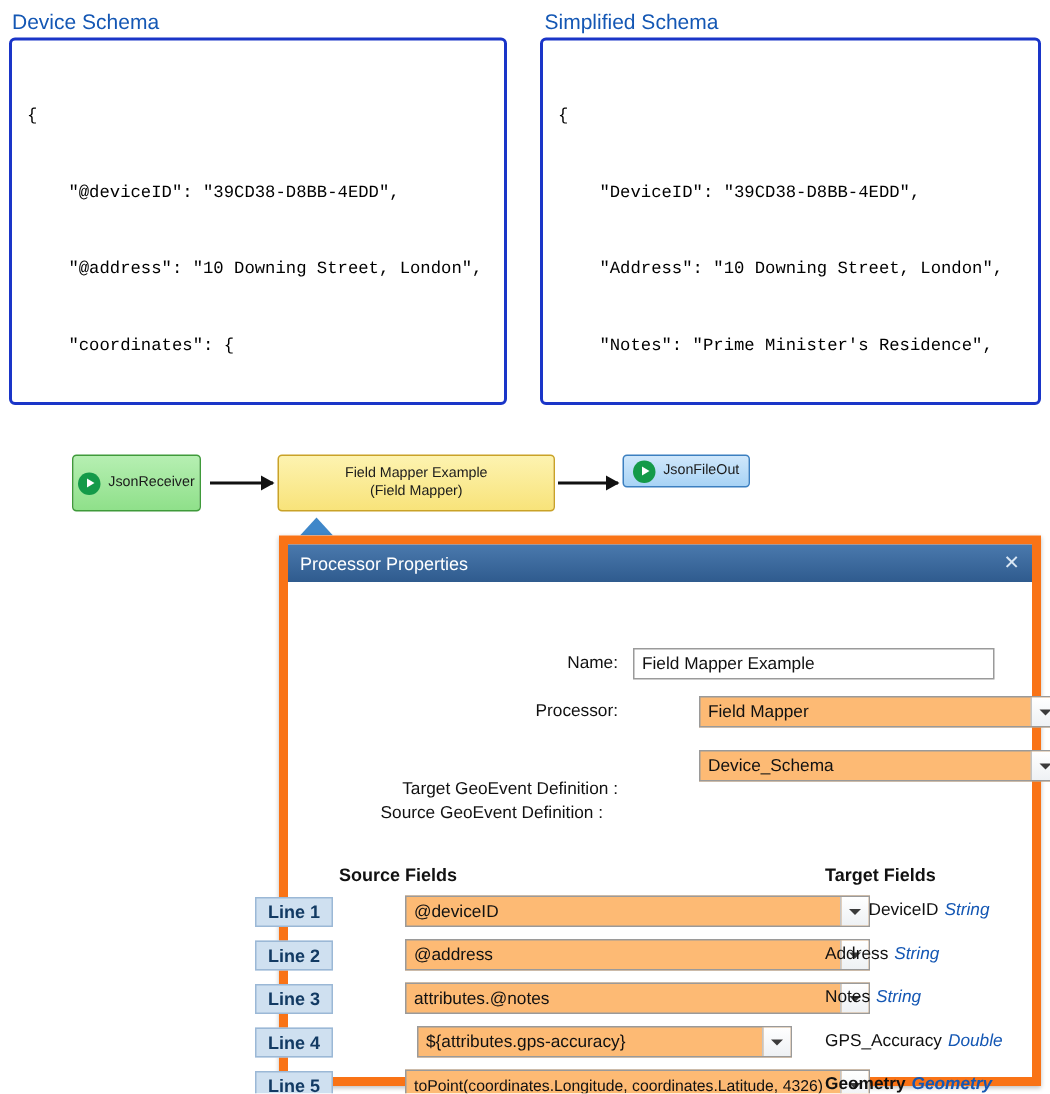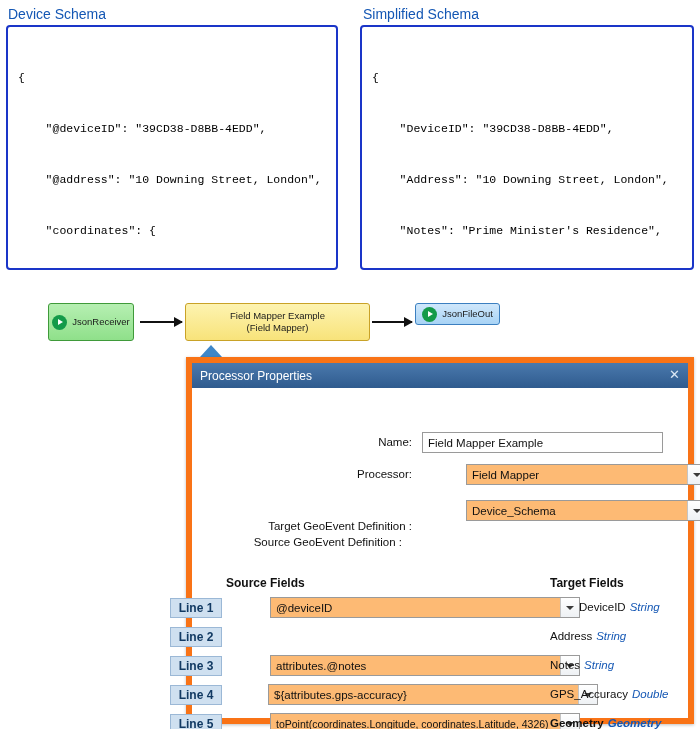--- a/index.html
+++ b/index.html
@@ -335,35 +335,39 @@
       <div class="line-tag" style="left:-22px; top:210px;">Line 1</div>
       <div class="combo" style="left:34px; top:209px; width:310px;">
         <span>@deviceID</span>
         <span class="caret"></span>
       </div>
       <div class="target-name" style="left:358px; top:213px;padding-left:29px;">
         <span>DeviceID</span><span class="target-type">String</span>
       </div>
 
       <div class="line-tag" style="left:-22px; top:239px;">Line 2</div>
+      <div class="combo" style="left:34px; top:238px; width:310px;">
+        <span>@address</span>
+        <span class="caret"></span>
+      </div>
       <div class="target-name" style="left:358px; top:242px;">
         <span>Address</span><span class="target-type">String</span>
       </div>
 
       <div class="line-tag" style="left:-22px; top:268px;">Line 3</div>
       <div class="combo" style="left:34px; top:267px; width:310px;">
         <span>attributes.@notes</span>
         <span class="caret"></span>
       </div>
       <div class="target-name" style="left:358px; top:271px;">
         <span>Notes</span><span class="target-type">String</span>
       </div>
 
       <div class="line-tag" style="left:-22px; top:297px;">Line 4</div>
-      <div class="combo" style="left:32px; top:296px; width:330px;">
+      <div class="combo" style="left:42px; top:296px; width:250px;">
         <span>${attributes.gps-accuracy}</span>
         <span class="caret"></span>
       </div>
       <div class="target-name" style="left:358px; top:300px;">
         <span>GPS_Accuracy</span><span class="target-type">Double</span>
       </div>
 
       <div class="line-tag" style="left:-22px; top:326px;">Line 5</div>
       <div class="combo" style="left:34px; top:325px; width:310px; font-size:10.5px;">
         <span>toPoint(coordinates.Longitude, coordinates.Latitude, 4326)</span>

